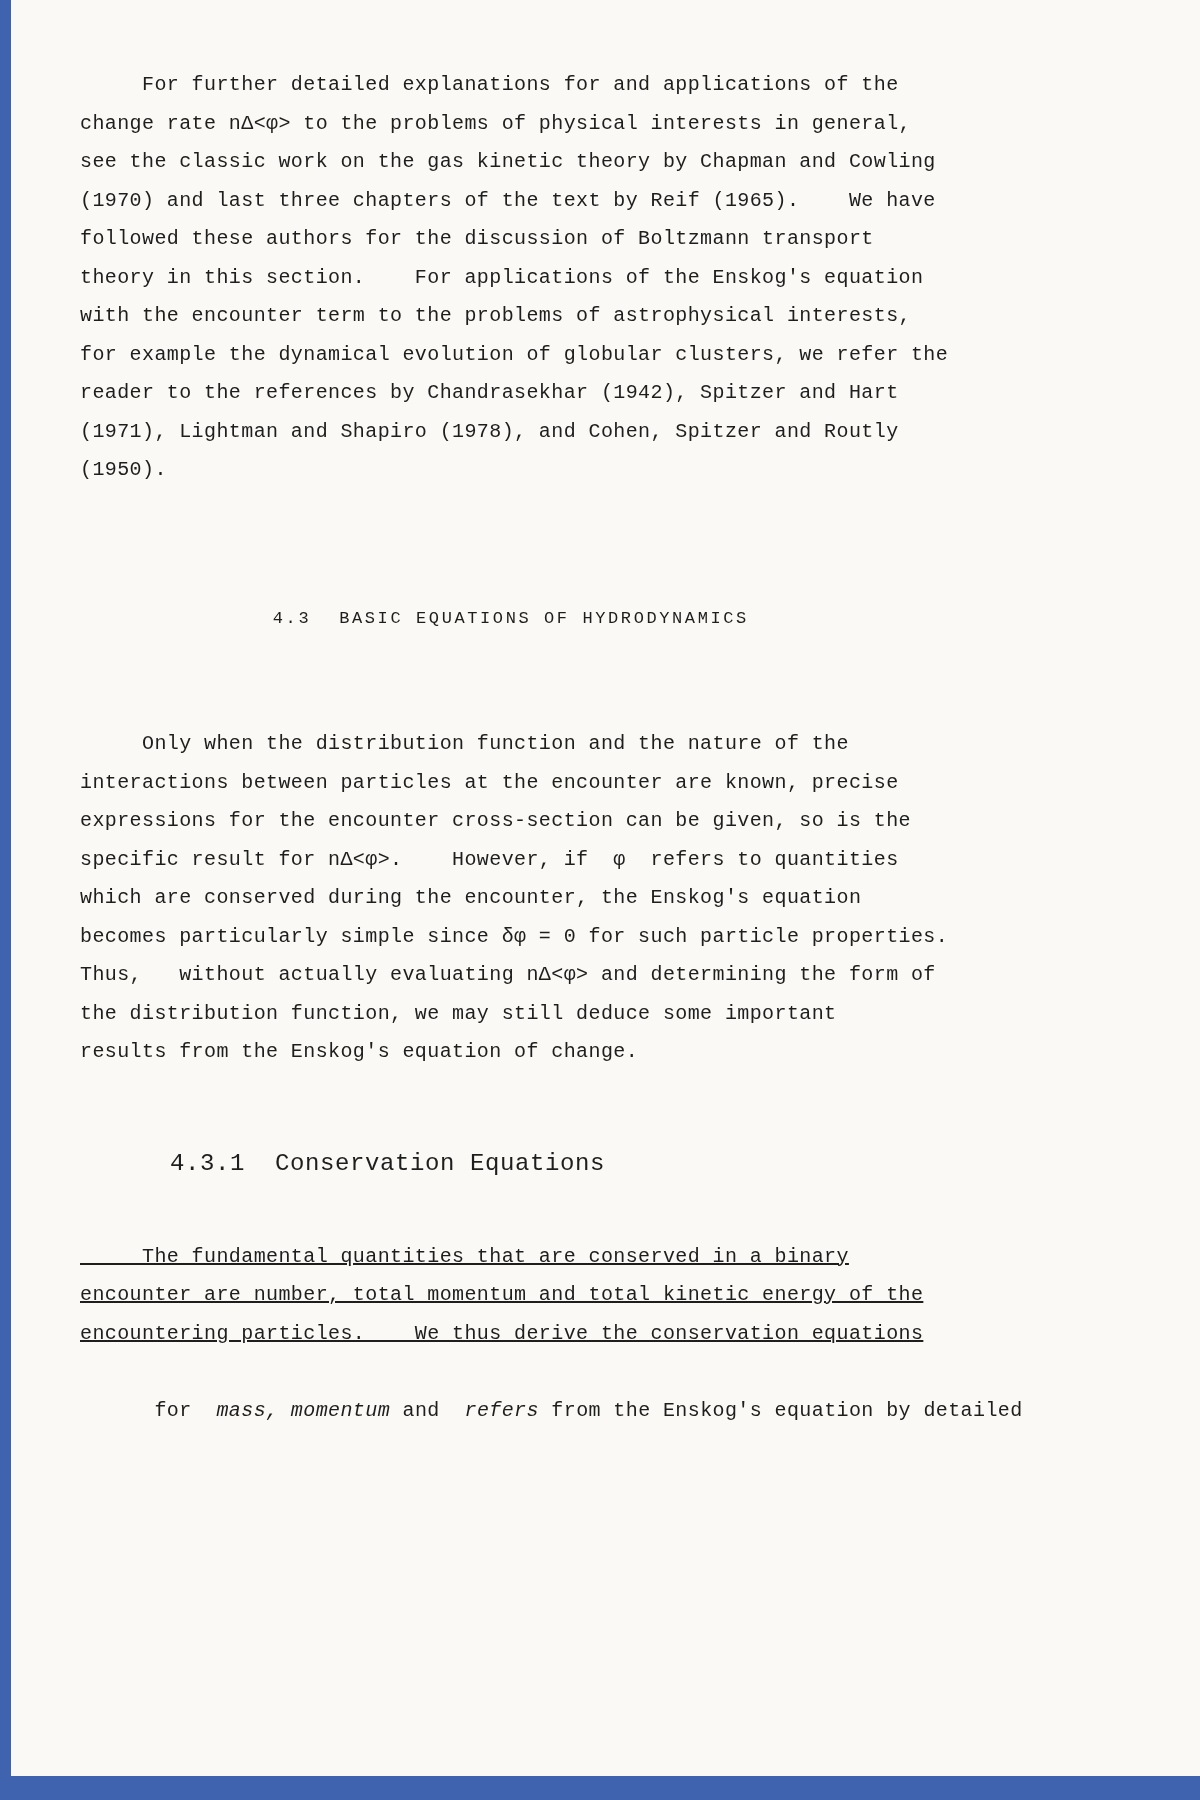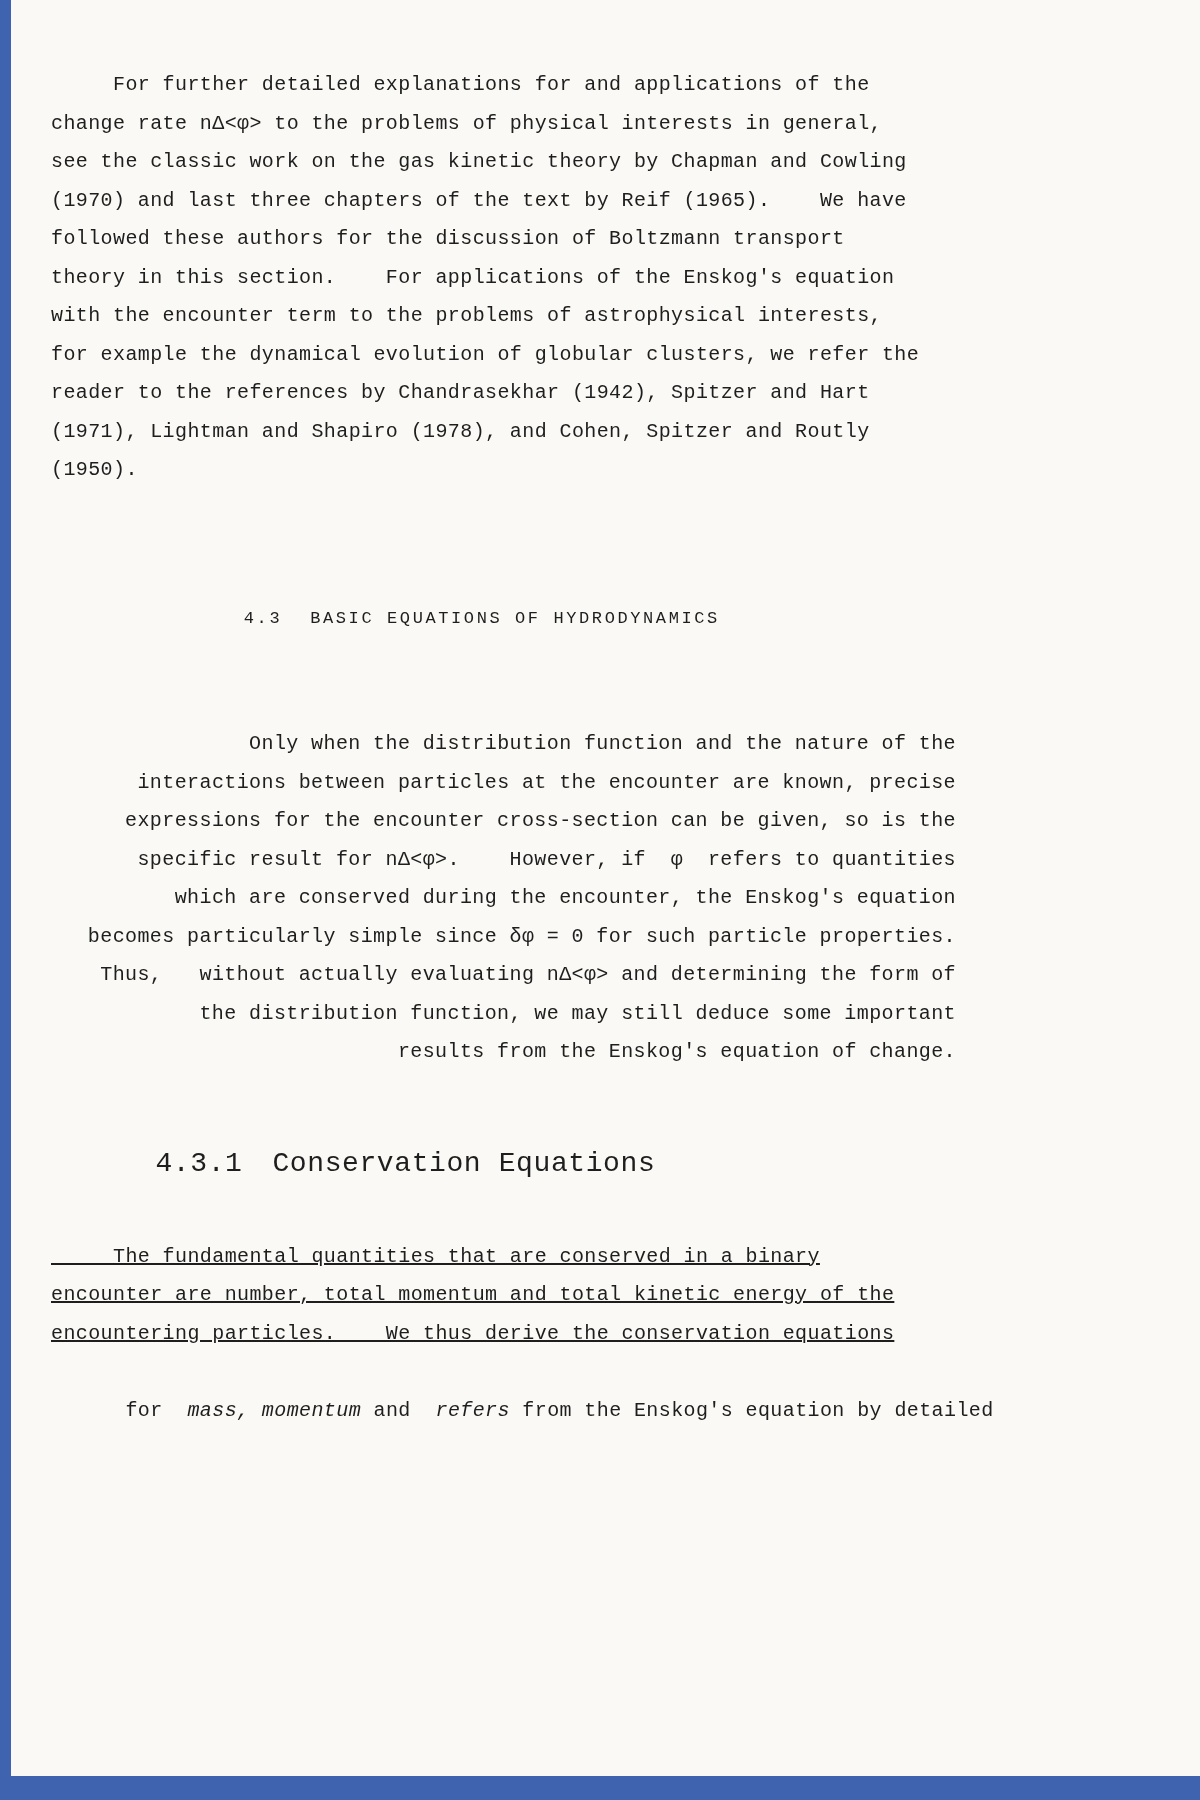--- a/index.html
+++ b/index.html
@@ -14,32 +14,33 @@
     background:#faf9f5;
     overflow:hidden;
   }
   .content {
     padding:66px 0 0 40px;
     width:905px;
     font-size:20px;
     line-height:38.5px;
     letter-spacing:0.4px;
     color:#1e1e1e;
+    margin-left:29px;
   }
   .para { white-space:pre; }
   .sec-head {
     margin:72px 0 0 116px;
     font-size:17px;
     letter-spacing:2.6px;
     white-space:pre;
   }
   .sec-head .title { margin-left:28px; }
   .subsec-head {
     margin-top:32px;
-    font-size:28px;
+    font-size:24px;
     letter-spacing:0.6px;
     line-height:40px;
     white-space:pre;
   }
   .subsec-head .title { margin-left:30px; }
   .line4 { white-space:pre; }
   .it { font-style:italic; }
   .math-line { line-height:52px; white-space:pre; }
   .vec { position:relative; display:inline-block; }
   .vec .arr {
@@ -73,21 +74,21 @@
 with the encounter term to the problems of astrophysical interests,
 for example the dynamical evolution of globular clusters, we refer the
 reader to the references by Chandrasekhar (1942), Spitzer and Hart
 (1971), Lightman and Shapiro (1978), and Cohen, Spitzer and Routly
 (1950).</div>
 
     <div class="sec-head">
       <span>4.3</span><span class="title">BASIC EQUATIONS OF HYDRODYNAMICS</span>
     </div>
 
-    <div class="para" style="margin-top:48px;text-align:right;">     Only when the distribution function and the nature of the
+    <div class="para" style="margin-top:48px;">     Only when the distribution function and the nature of the
 interactions between particles at the encounter are known, precise
 expressions for the encounter cross-section can be given, so is the
 specific result for nΔ&lt;φ&gt;.    However, if  φ  refers to quantities
 which are conserved during the encounter, the Enskog's equation
 becomes particularly simple since δφ = 0 for such particle properties.
 Thus,   without actually evaluating nΔ&lt;φ&gt; and determining the form of
 the distribution function, we may still deduce some important
 results from the Enskog's equation of change.</div>
 
     <div class="subsec-head">

